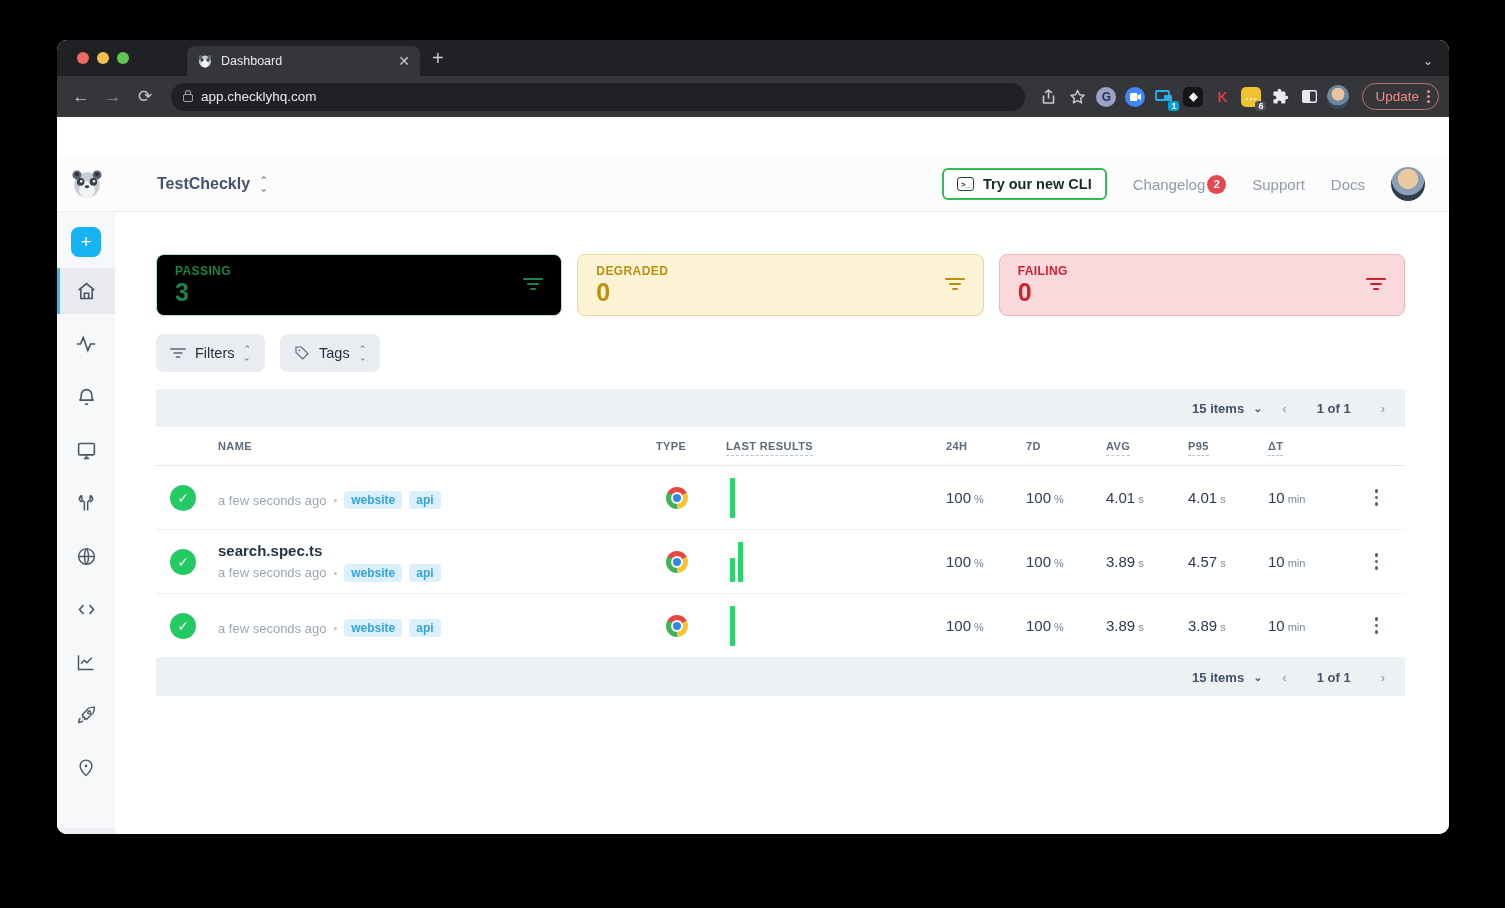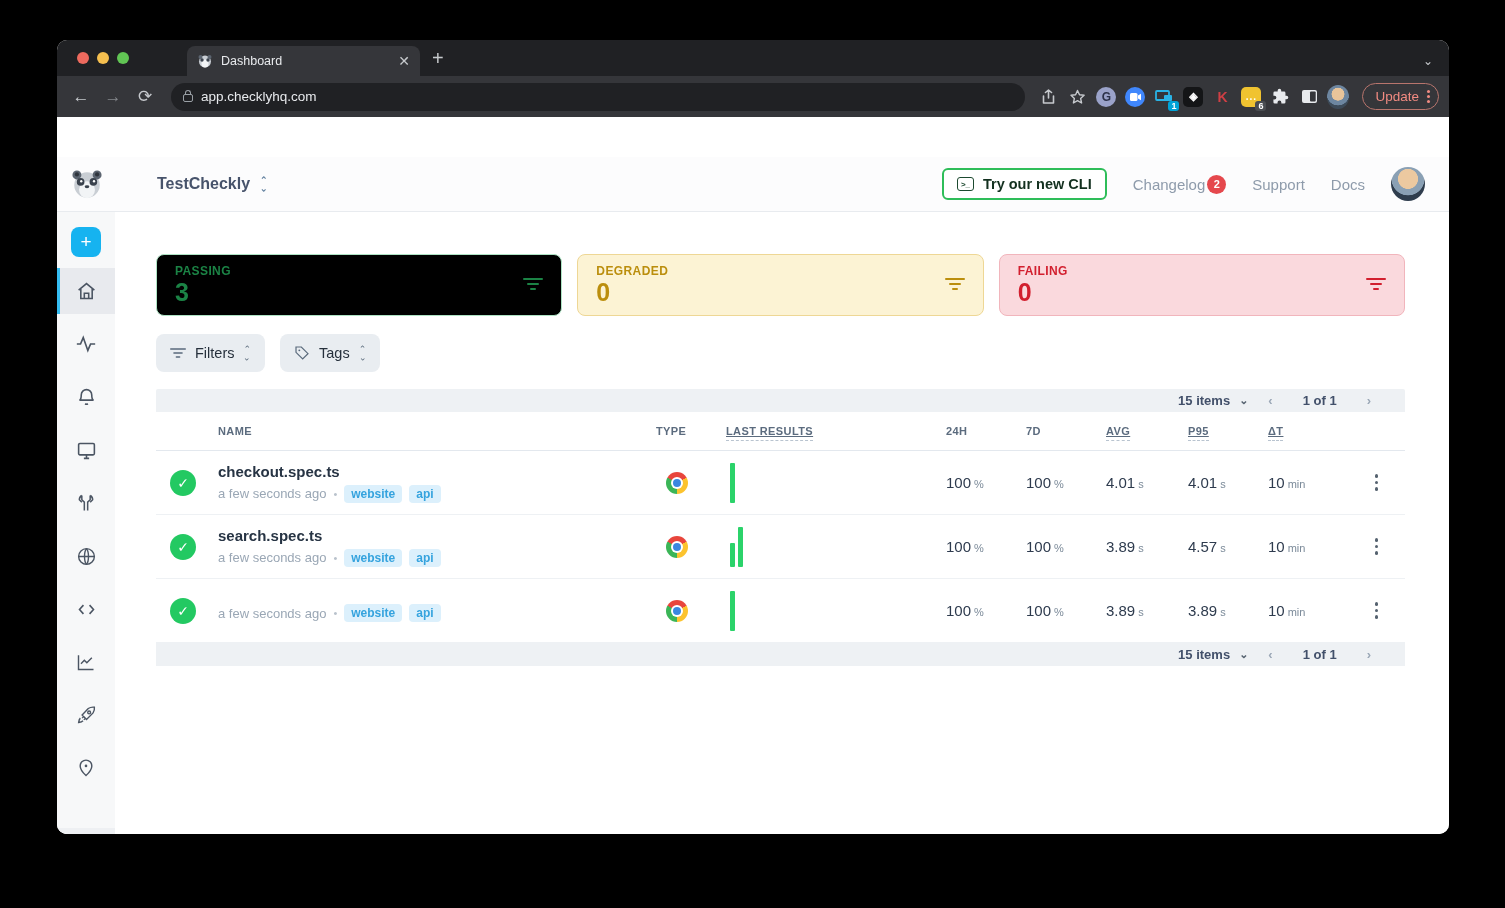--- a/index.html
+++ b/index.html
@@ -70,32 +70,32 @@
   .card.failing { background:#fad9dd; border-color:#f1b5bc; color:#d21f2e; }
 
   .filter-row { display:flex; gap:15px; margin-top:18px; }
   .searchbox { width:301px; height:38px; background:#e9edf1; border-radius:8px; display:flex; align-items:center; padding:0 10px 0 12px; gap:8px; }
   .searchbox input { flex:1; border:none; background:transparent; outline:none; font-size:14.5px; color:#334155; font-family:"Liberation Sans",sans-serif; }
   .searchbox input::placeholder { color:#a9b4c2; }
   .slash-hint { border:1px solid #b9c2cc; color:#98a4b1; border-radius:5px; font-size:12px; padding:2px 7px; }
   .pill-btn { height:38px; background:#e9edf1; border-radius:8px; display:flex; align-items:center; gap:9px; padding:0 14px; font-size:14.5px; color:#26303c;justify-content:flex-end; }
   .pill-btn .updown { color:#5a6a7c; }
 
-  .pagerow { margin-top:17px; height:23px; background:#eef1f4; display:flex; align-items:center; justify-content:flex-end; gap:0; padding-right:14px; font-size:13px; font-weight:bold; color:#42506a; }
+  .pagerow { margin-top:17px; height:38px; background:#eef1f4; display:flex; align-items:center; justify-content:flex-end; gap:0; padding-right:0; font-size:13px; font-weight:bold; color:#42506a; }
   .pagerow.top { border-radius:2px 2px 0 0; }
   .pagerow.bottom { margin-top:0; }
   .pagerow .chev { color:#9aa7b6; font-size:13px; margin:0 20px; }
   .pagerow .caret { color:#55626f; font-size:11px; margin-left:9px; }
   .pageinfo { margin:0 10px; }
 
   .grid-row { display:grid; grid-template-columns:62px 438px 70px 220px 80px 80px 82px 80px 80px 57px; align-items:center; }
   .thead { height:39px; background:#fff; border-bottom:1px solid #e3e8ee; }
   .th { font-size:11px; font-weight:bold; letter-spacing:.4px; color:#5b6b7e; }
   .th span { padding-bottom:3px; }
-  .th.dashed span { border-bottom:1px dashed #b9c4d0;text-decoration:underline; }
+  .th.dashed span { border-bottom:1px dashed #b9c4d0; }
   .trow { height:64px; border-bottom:1px solid #eef1f4; background:#fff; }
   .status-circle { width:26px; height:26px; border-radius:50%; background:#23c962; color:#fff; font-size:14px; display:flex; align-items:center; justify-content:center; margin-left:14px; }
   .cname { font-size:15px; font-weight:bold; color:#273444; }
   .csub { display:flex; align-items:center; gap:7px; margin-top:5px; font-size:13px; color:#9aa7b5; }
   .dot-sep { color:#b9c2cc; font-size:11px; }
   .tag { background:#dcf0fc; color:#35a3de; font-size:12px; font-weight:bold; padding:2px 7px; border-radius:4px; }
   .chrome { width:22px; height:22px; border-radius:50%; background:conic-gradient(from -60deg, #e8453c 0 120deg, #fcc32e 120deg 240deg, #3bb557 240deg 360deg); position:relative; margin-left:10px; }
   .chrome:before { content:""; position:absolute; left:5px; top:5px; width:12px; height:12px; background:#fff; border-radius:50%; }
   .chrome:after { content:""; position:absolute; left:7px; top:7px; width:8px; height:8px; background:#3a87e0; border-radius:50%; }
   .bars { display:flex; align-items:flex-end; gap:3px; height:40px; padding-left:4px; }
@@ -390,21 +390,20 @@
           <div class="th dashed"><span>P95</span></div>
           <div class="th dashed"><span>ΔT</span></div>
           <div></div>
         </div>
 
         <div class="grid-row trow">
           <div>
               <div class="status-circle">✓</div>
             </div>
           <div>
-            <div class="cname">checkout.spec.ts</div>
             <div class="csub">
               <span>a few seconds ago</span>
               <span class="dot-sep">•</span>
               <span class="tag">website</span>
               <span class="tag">api</span>
             </div>
           </div>
           <div>
               <div class="chrome"></div>
             </div>

